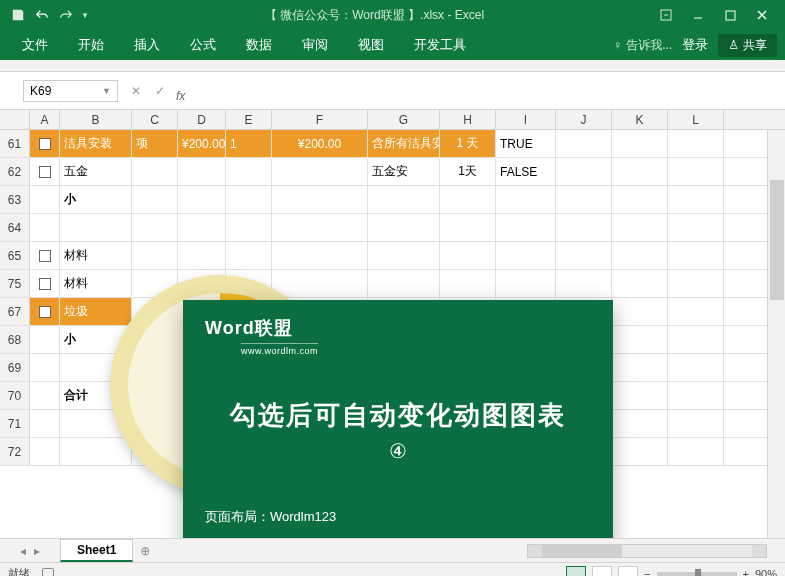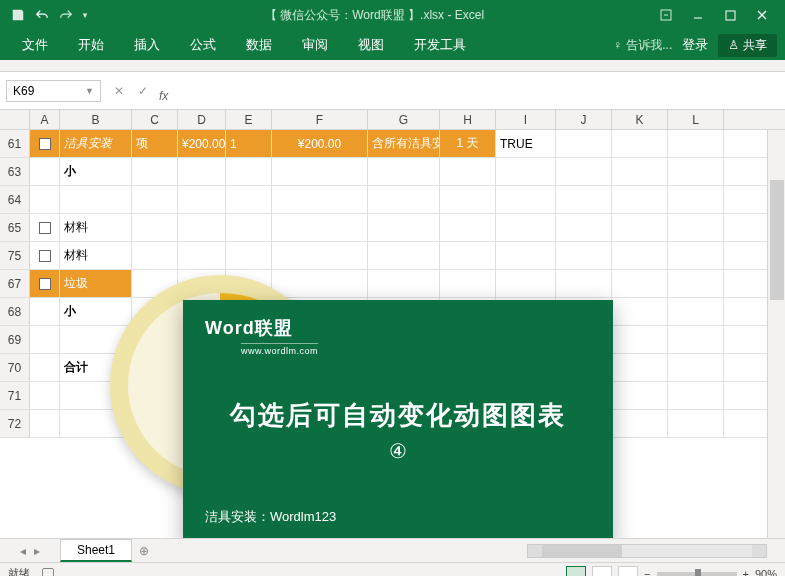--- a/index.html
+++ b/index.html
@@ -15,21 +15,21 @@
 
 .ribbon-tabs { height: 30px; background: #0f7a3f; display: flex; align-items: center; padding: 0 8px; color: #fff; font-size: 13px; gap: 2px; }
 .rtab { padding: 6px 14px; cursor: pointer; }
 .rtab.active { background: #0f7a3f; }
 .ribbon-right { margin-left: auto; display: flex; align-items: center; gap: 10px; }
 .tell-me { color: #cfe9d9; font-size: 12px; display: flex; align-items: center; gap: 4px; }
 .share-btn { background: #0a5e30; padding: 3px 10px; border-radius: 2px; display: flex; align-items: center; gap: 4px; font-size: 12px; }
 
 .ribbon-body { height: 12px; background: #f3f2f1; border-bottom: 1px solid #d4d4d4; }
 
-.formula-bar { height: 38px; display: flex; align-items: center; border-bottom: 1px solid #d4d4d4; background: #fff; font-size: 12px; }
+.formula-bar { height: 38px; display: flex; align-items: center; border-bottom: 1px solid #d4d4d4; background: #fff; font-size: 12px; padding-left: 17px; }
 .name-box { width: 95px; height: 22px; border: 1px solid #ccc; margin: 0 6px; padding: 0 6px; display: flex; align-items: center; justify-content: space-between; }
 .name-dd { color: #888; font-size: 9px; }
 .fb-btn { width: 24px; height: 22px; display: flex; align-items: center; justify-content: center; color: #999; }
 .fx-label { font-style: italic; color: #666; padding: 0 4px; margin-top: 11px; }
 .fb-input { flex: 1; height: 22px; border: none; outline: none; padding: 0 4px; }
 
 .grid-area { position: relative; height: 428px; overflow: hidden; }
 .col-headers { display: flex; height: 20px; background: #f3f2f1; border-bottom: 1px solid #d4d4d4; font-size: 12px; color: #444; }
 .corner { width: 30px; border-right: 1px solid #d4d4d4; }
 .col-h { border-right: 1px solid #d4d4d4; text-align: center; line-height: 20px; }
@@ -48,21 +48,21 @@
 
 .overlay { position: absolute; left: 183px; top: 190px; width: 430px; height: 245px; background: #0b6e40; color: #fff; padding: 16px 22px; box-shadow: 0 6px 20px rgba(0,0,0,0.3); }
 .ov-logo { font-size: 18px; font-weight: bold; letter-spacing: 1px; }
 .ov-logo-sub { font-size: 9px; border-top: 1px solid rgba(255,255,255,0.5); display: inline-block; padding-top: 2px; letter-spacing: 0.5px; margin-left: 36px; }
 .ov-title { font-size: 26px; font-weight: bold; text-align: center; margin-top: 40px; letter-spacing: 2px; }
 .ov-circle { text-align: center; font-size: 20px; margin-top: 6px; }
 .ov-footer { font-size: 13px; margin-top: 45px; }
 
 .sheet-tabs { height: 24px; display: flex; align-items: center; border-top: 1px solid #d4d4d4; background: #f3f2f1; font-size: 12px; }
 .st-nav { width: 60px; display: flex; justify-content: center; gap: 8px; color: #888; }
-.st-tab { padding: 3px 16px; background: #fff; border: 1px solid #ccc; border-bottom: 2px solid #0f7a3f; }
+.st-tab { padding: 3px 16px; background: #fff; border: 1px solid #ccc; border-bottom: 2px solid #0f7a3f; font-weight: bold; }
 .st-add { width: 24px; text-align: center; color: #888; cursor: pointer; }
 .st-scroll { margin-left: auto; width: 240px; height: 14px; background: #e8e8e8; border: 1px solid #ccc; position: relative; margin-right: 18px; }
 .st-thumb { position: absolute; left: 14px; width: 80px; height: 12px; background: #cfcfcf; }
 .st-arrow { width: 14px; height: 12px; background: #ddd; display: inline-block; }
 
 .statusbar { height: 22px; background: #f3f2f1; border-top: 1px solid #d4d4d4; display: flex; align-items: center; font-size: 11px; padding: 0 8px; color: #444; }
 .sb-left { display: flex; gap: 12px; align-items: center; }
 .sb-right { margin-left: auto; display: flex; align-items: center; gap: 6px; }
 .view-btn { width: 20px; height: 16px; border: 1px solid #ccc; background: #fff; }
 .view-btn.active { background: #d0e7da; border-color: #0f7a3f; }
@@ -169,33 +169,50 @@
       <div class="col-h" style="width: 56px;">J</div>
       <div class="col-h" style="width: 56px;">K</div>
       <div class="col-h" style="width: 56px;">L</div>
     </div>
   <div class="rows" id="rows">
       <div class="row">
         <div class="row-h">61</div>
         <div class="cell orange" style="width: 30px; justify-content: center;">
           <span class="chk checked"></span>
         </div>
-        <div class="cell orange" style="width: 72px; font-style: italic;">洁具安装</div>
+        <div class="cell orange" style="width: 72px;">洁具安装</div>
         <div class="cell orange" style="width: 46px;">项</div>
         <div class="cell orange" style="width: 48px;">¥200.00</div>
         <div class="cell orange" style="width: 46px;">1</div>
         <div class="cell orange" style="width: 96px; justify-content: center;">¥200.00</div>
         <div class="cell orange" style="width: 72px;">含所有洁具安</div>
         <div class="cell orange" style="width: 56px; justify-content: center;">1 天</div>
         <div class="cell" style="width: 60px;">TRUE</div>
         <div class="cell" style="width: 56px;"></div>
         <div class="cell" style="width: 56px;"></div>
         <div class="cell" style="width: 56px;"></div>
       </div>
       <div class="row">
+        <div class="row-h">62</div>
+        <div class="cell" style="width: 30px; justify-content: center;">
+          <span class="chk"></span>
+        </div>
+        <div class="cell" style="width: 72px;">五金</div>
+        <div class="cell" style="width: 46px;"></div>
+        <div class="cell" style="width: 48px;"></div>
+        <div class="cell" style="width: 46px;"></div>
+        <div class="cell" style="width: 96px;"></div>
+        <div class="cell" style="width: 72px;">五金安</div>
+        <div class="cell" style="width: 56px; justify-content: center;">1天</div>
+        <div class="cell" style="width: 60px;">FALSE</div>
+        <div class="cell" style="width: 56px;"></div>
+        <div class="cell" style="width: 56px;"></div>
+        <div class="cell" style="width: 56px;"></div>
+      </div>
+      <div class="row">
         <div class="row-h">63</div>
         <div class="cell" style="width: 30px;"></div>
         <div class="cell bold" style="width: 72px;">小</div>
         <div class="cell" style="width: 46px;"></div>
         <div class="cell" style="width: 48px;"></div>
         <div class="cell" style="width: 46px;"></div>
         <div class="cell" style="width: 96px;"></div>
         <div class="cell" style="width: 72px;"></div>
         <div class="cell" style="width: 56px;"></div>
         <div class="cell" style="width: 60px;"></div>
@@ -350,21 +367,21 @@
     <div class="donut">
         <div class="donut-slice"></div>
       </div>
   </div>
 
   <div class="overlay">
     <div class="ov-logo">Word联盟</div>
     <div class="ov-logo-sub">www.wordlm.com</div>
     <div class="ov-title">勾选后可自动变化动图图表</div>
     <div class="ov-circle">④</div>
-    <div class="ov-footer">洁具安装：Wordlm123</div>
+    <div class="ov-footer">页面布局：Wordlm123</div>
   </div>
 
   <div class="vscroll">
       <div class="vthumb"></div>
     </div>
 </div>
 
 <div class="sheet-tabs">
   <div class="st-nav">
       <span>◂</span>

